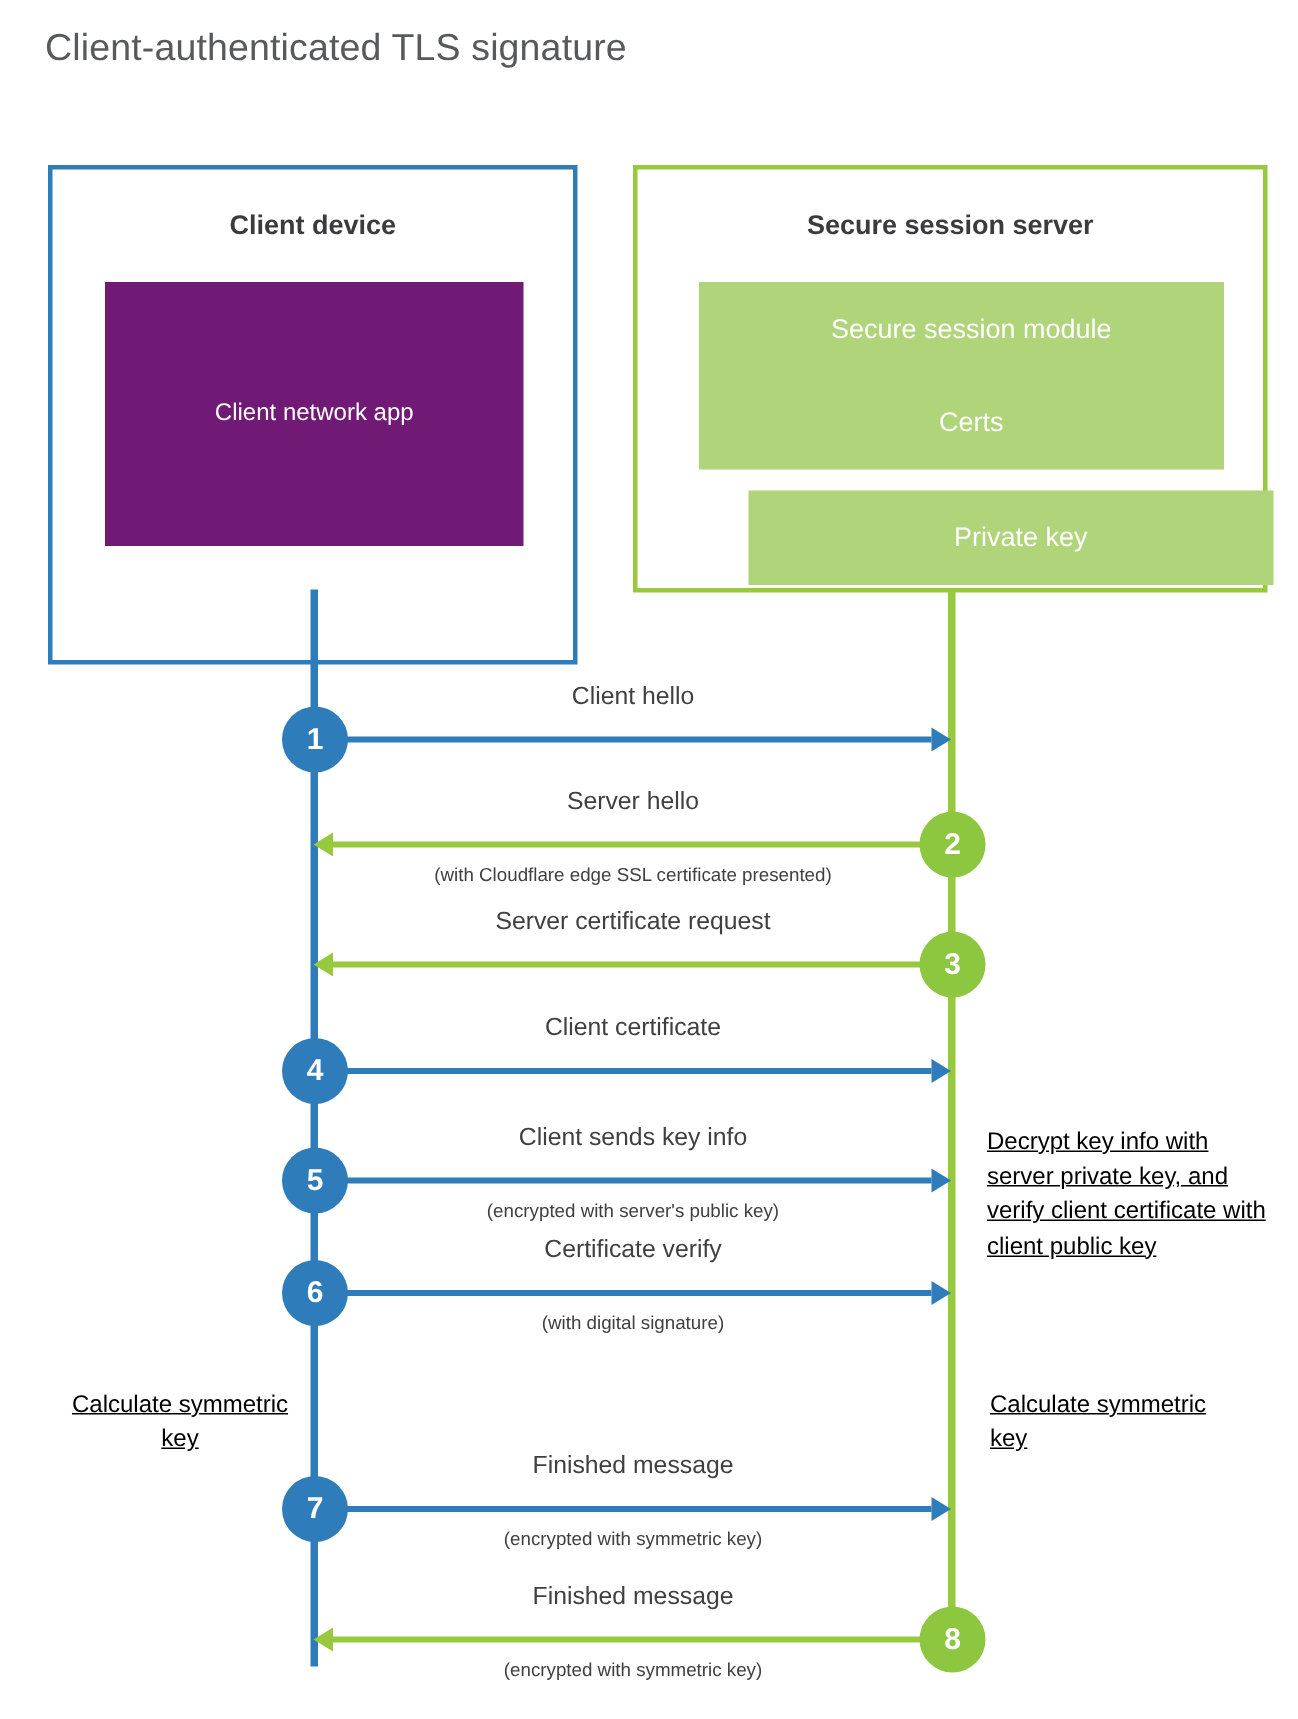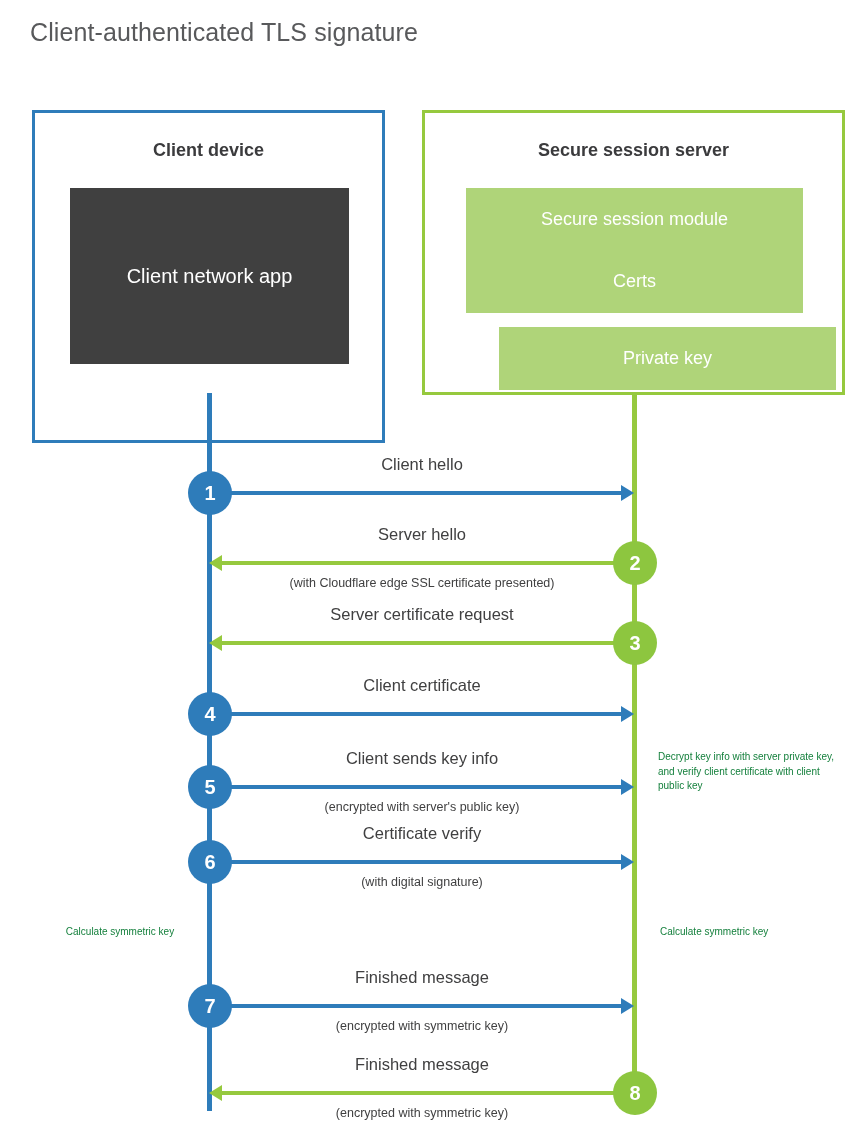--- a/index.html
+++ b/index.html
@@ -61,36 +61,37 @@
     font-weight: bold;
     color: #3b3b3d;
   }
 
   #client-app-box {
     position: absolute;
     left: 35px;
     top: 75px;
     width: 279px;
     height: 176px;
-    background: #404040;
+    background: #701a75;
     display: flex;
     align-items: center;
     justify-content: center;
     text-align: center;
     color: #ffffff;
-    font-size: 20px;
+    font-size: 16px;
     line-height: 1.35;
   }
 
   .server-bar {
     position: absolute;
     left: 41px;
     width: 337px;
     height: 63px;
     background: #aed островов;
+    padding-left: 13px;
   }
   .server-bar {
     background: #afd479;
     display: flex;
     align-items: center;
     justify-content: center;
     color: #ffffff;
     font-size: 18px;
   }
   #server-bar-0 { top: 75px; }
@@ -182,23 +183,24 @@
     text-align: center;
     font-size: 12.5px;
     color: #404041;
     top: 13px;
     white-space: nowrap;
   }
 
   
   .side-note {
     position: absolute;
-    font-size: 10px;
+    font-size: 16px;
     line-height: 1.45;
-    color: #15803d;
+    color: #000000;
+    text-decoration: underline;
   }
   #note-decrypt {
     left: 658px;
     top: 750px;
     width: 190px;
     text-align: left;
   }
   #note-calc-client {
     left: 40px;
     top: 925px;

